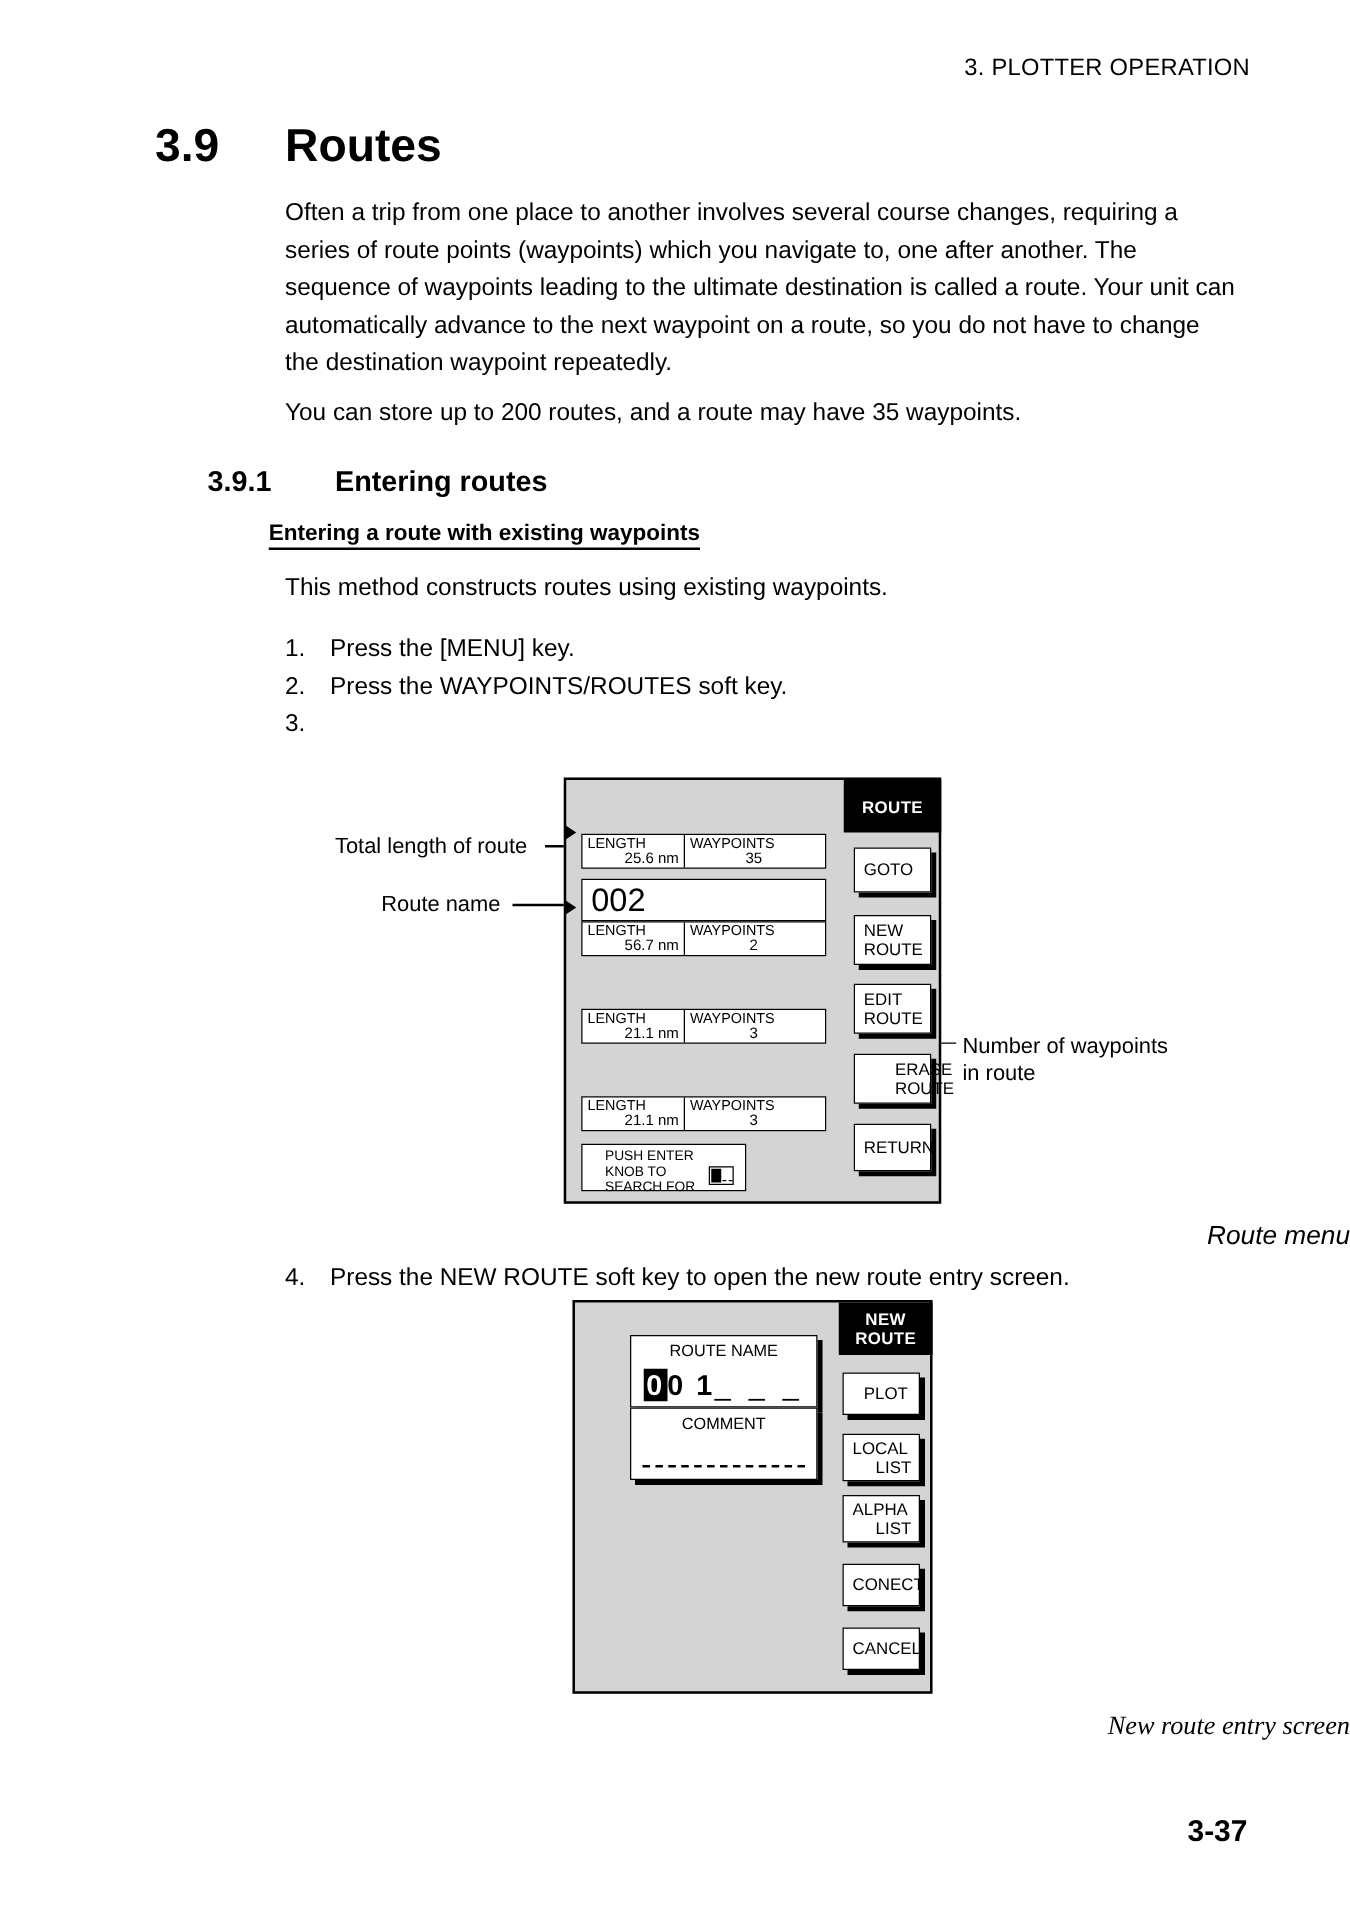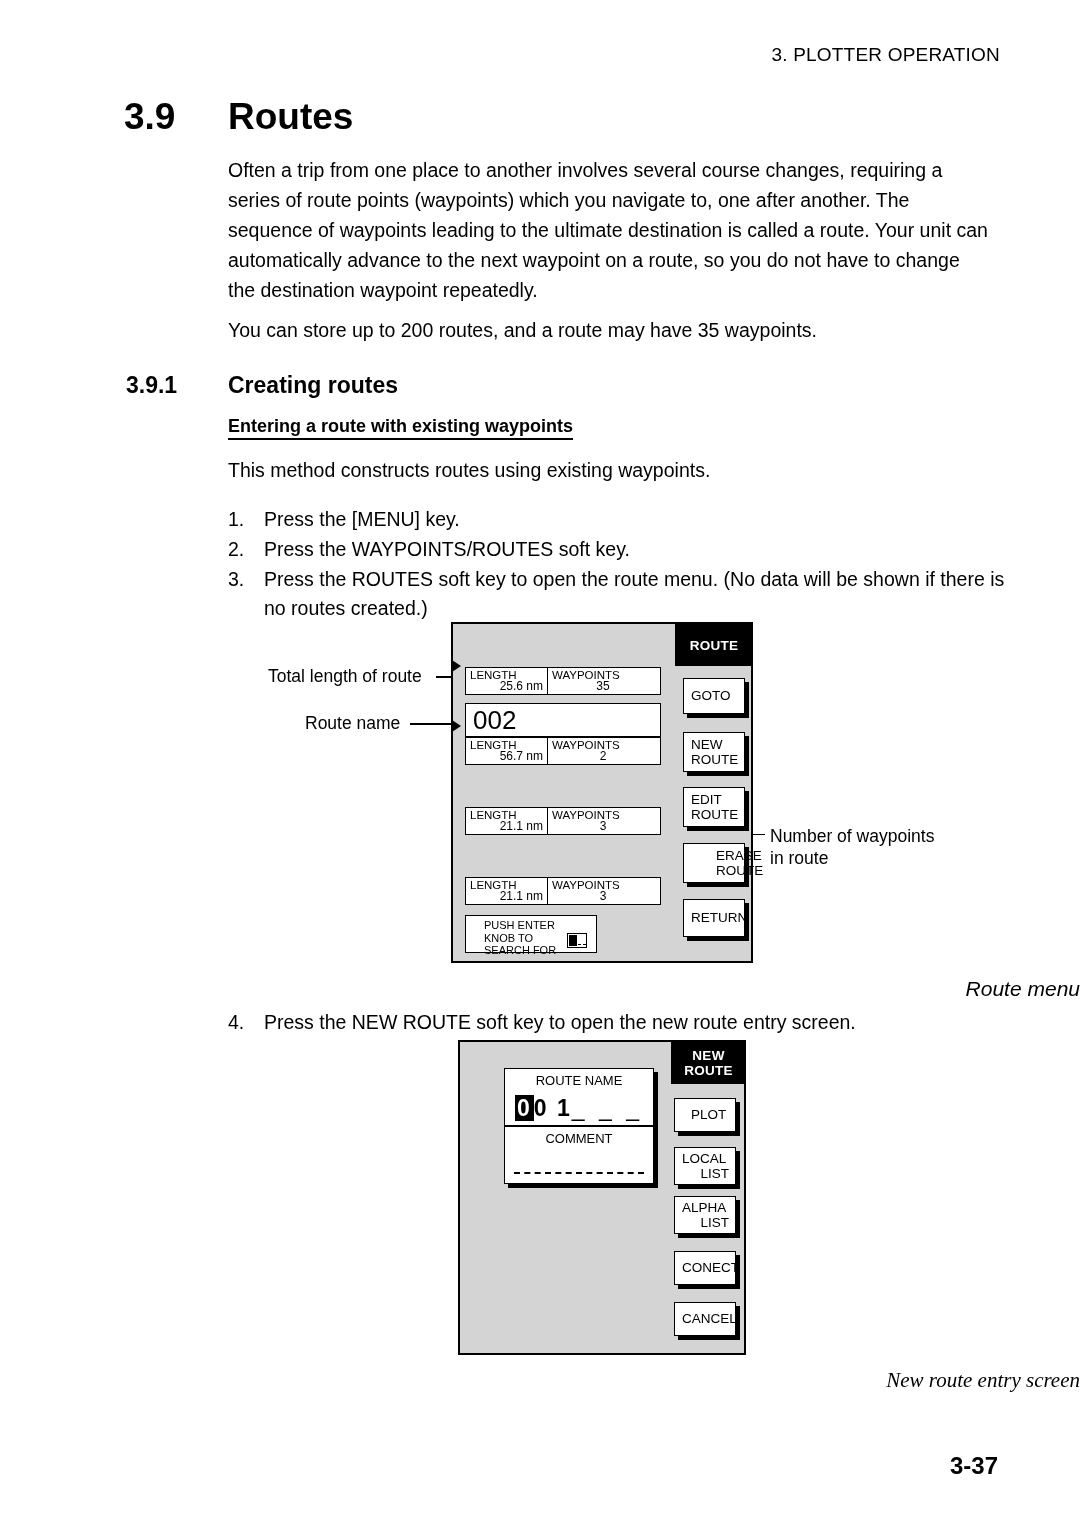--- a/index.html
+++ b/index.html
@@ -18,25 +18,25 @@
     position:absolute; top:44px; right:80px;
     font-size:19px; letter-spacing:.2px;
   }
 
   
   .h1wrap { position:absolute; top:96px; left:124px; width:860px; }
   .h1num  { font-size:37px; font-weight:bold; display:inline-block; width:104px; vertical-align:top; }
   .h1txt  { font-size:37px; font-weight:bold; display:inline-block; }
 
   .h2wrap { position:absolute; top:372px; left:126px; width:860px; }
-  .h2num  { font-size:23px; font-weight:bold; display:inline-block; width:102px; vertical-align:top; }
+  .h2num  { font-size:23px; font-weight:bold; display:inline-block; width:102px; vertical-align:top;margin-left:40px; }
   .h2txt  { font-size:23px; font-weight:bold; display:inline-block; }
 
   .h3 {
-    position:absolute; top:416px; left:228px;
+    position:absolute; top:416px; left:215px;
     font-size:18px; font-weight:bold;
     border-bottom:2px solid #000; padding-bottom:1px;
   }
 
   
   .para {
     position:absolute; left:228px; width:760px;
     font-size:19.5px; line-height:30px;
   }
   .p1 { top:155px; }
@@ -172,39 +172,38 @@
 <div class="hdr">3. PLOTTER OPERATION</div>
 
 <div class="h1wrap">
   <span class="h1num">3.9</span><span class="h1txt">Routes</span>
 </div>
 
 <div class="para p1">Often a trip from one place to another involves several course changes, requiring a series of route points (waypoints) which you navigate to, one after another. The sequence of waypoints leading to the ultimate destination is called a route. Your unit can automatically advance to the next waypoint on a route, so you do not have to change the destination waypoint repeatedly.</div>
 <div class="para p2">You can store up to 200 routes, and a route may have 35 waypoints.</div>
 
 <div class="h2wrap">
-  <span class="h2num">3.9.1</span><span class="h2txt">Creating routes</span>
+  <span class="h2num">3.9.1</span><span class="h2txt">Entering routes</span>
 </div>
 
 <div class="h3">Entering a route with existing waypoints</div>
 
 <div class="para p3">This method constructs routes using existing waypoints.</div>
 
 <div class="steps">
   <div class="step">
     <span class="n">1.</span>
     <span>Press the [MENU] key.</span>
   </div>
   <div class="step">
     <span class="n">2.</span>
     <span>Press the WAYPOINTS/ROUTES soft key.</span>
   </div>
   <div class="step">
     <span class="n">3.</span>
-    <span>Press the ROUTES soft key to open the route menu. (No data will be shown if there is no routes created.)</span>
   </div>
 </div>
 
 <div class="callout" style="left:268px; top:665px;">Total length of route</div>
 <div class="leader" style="left:436px; top:676px; width:22px; height:1.6px;"></div>
 <div class="tri right" style="left:456px; top:671px;"></div>
 
 <div class="callout" style="left:305px; top:712px;">Route name</div>
 <div class="leader" style="left:410px; top:723px; width:48px; height:1.6px;"></div>
 <div class="tri right" style="left:456px; top:718px;"></div>

